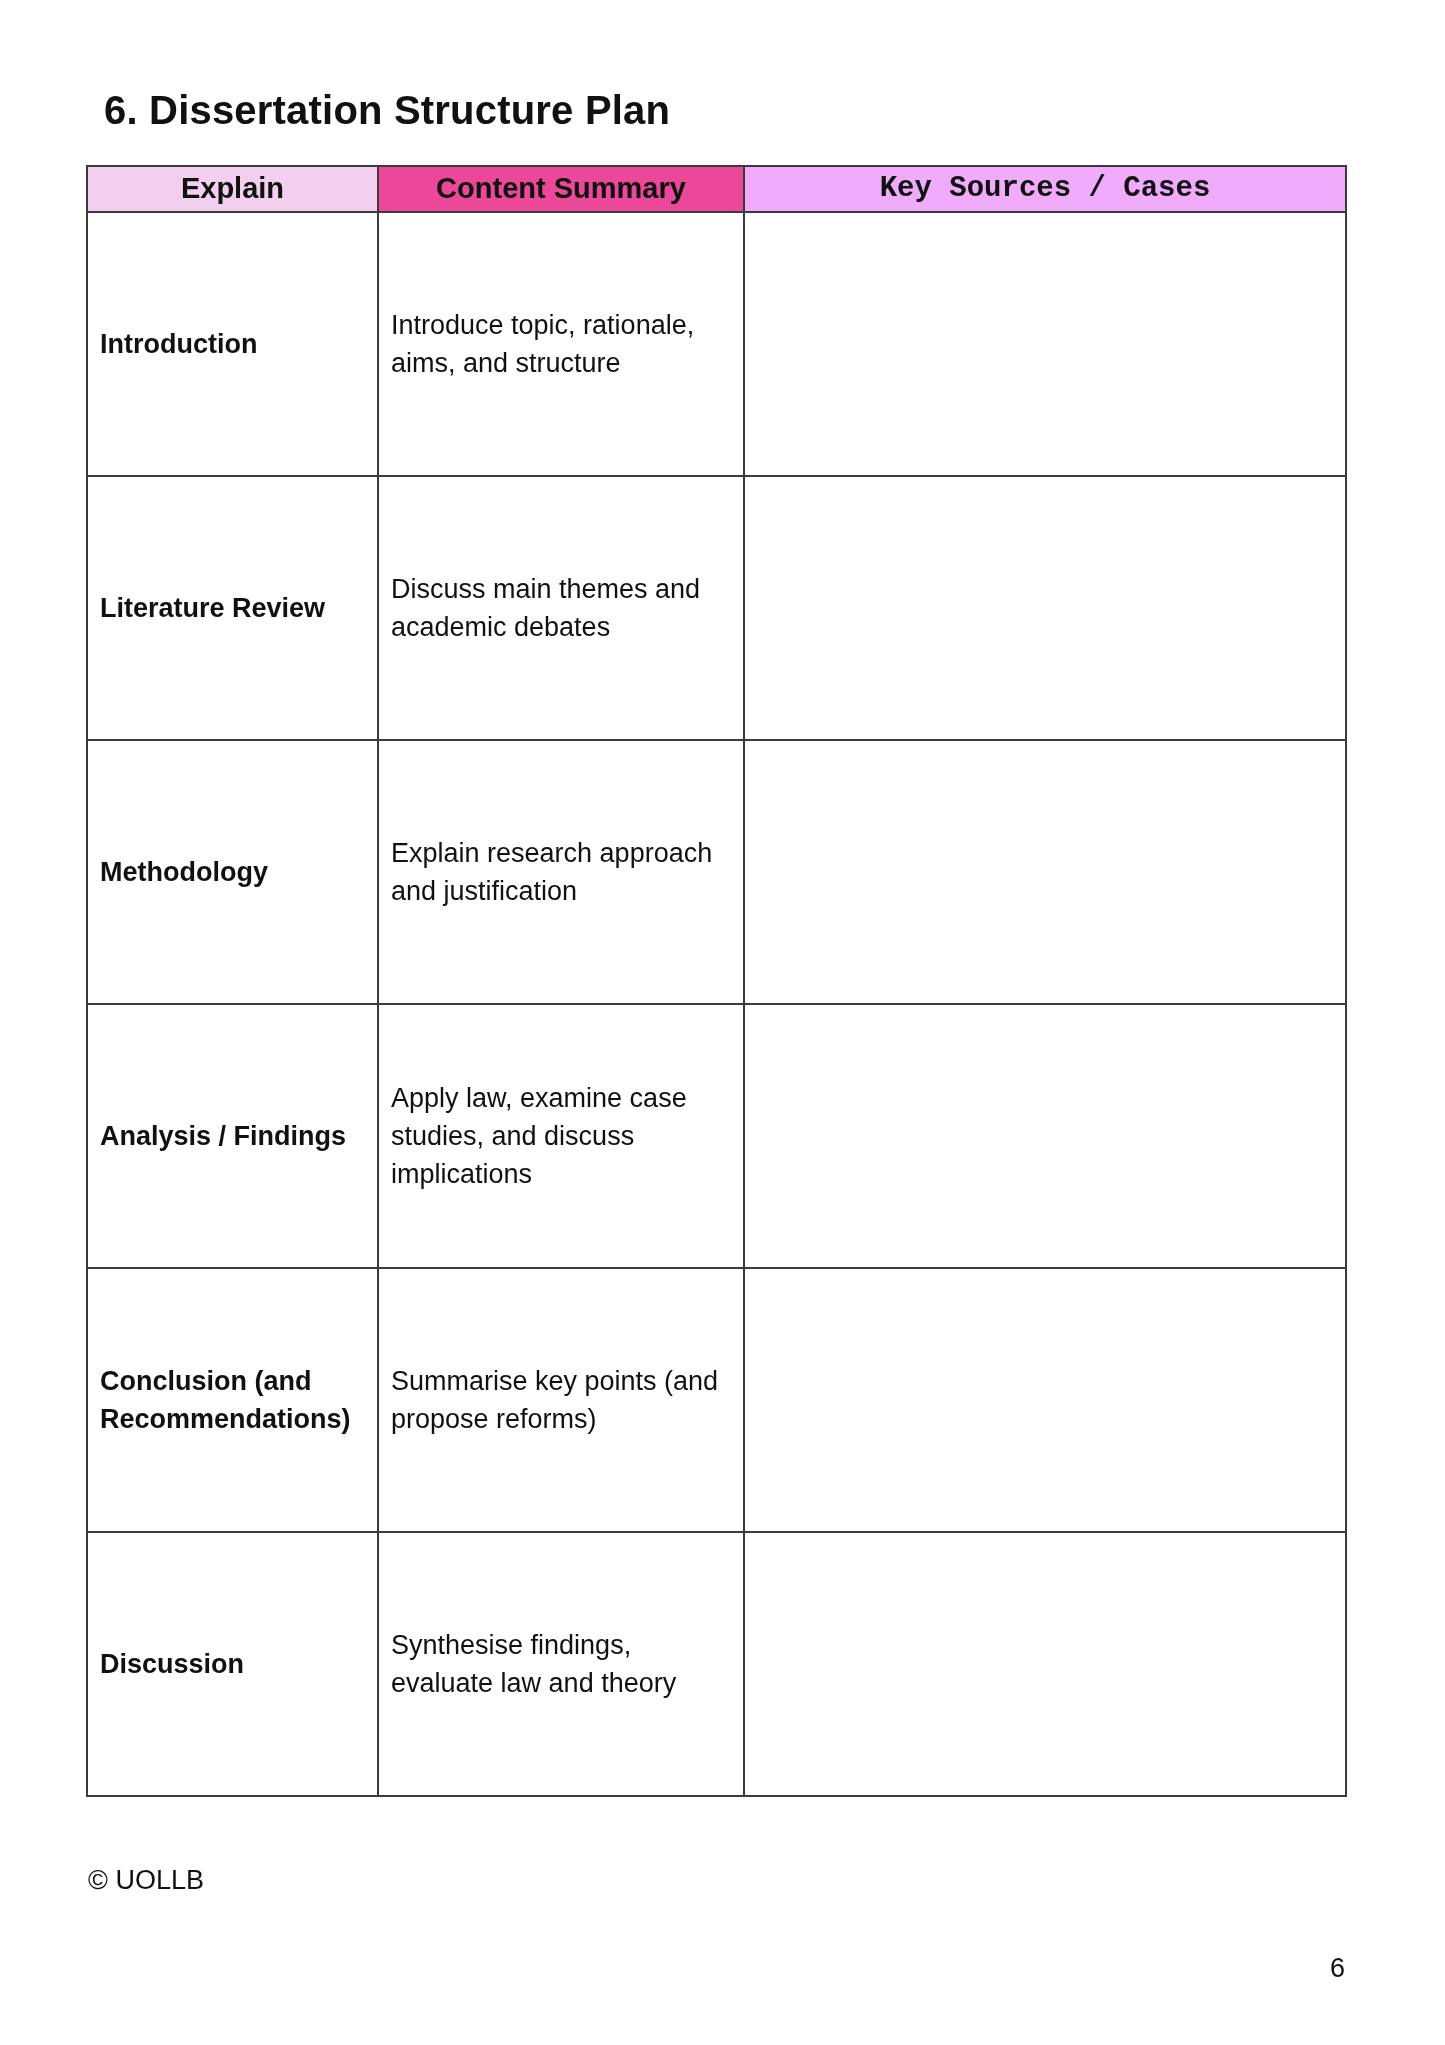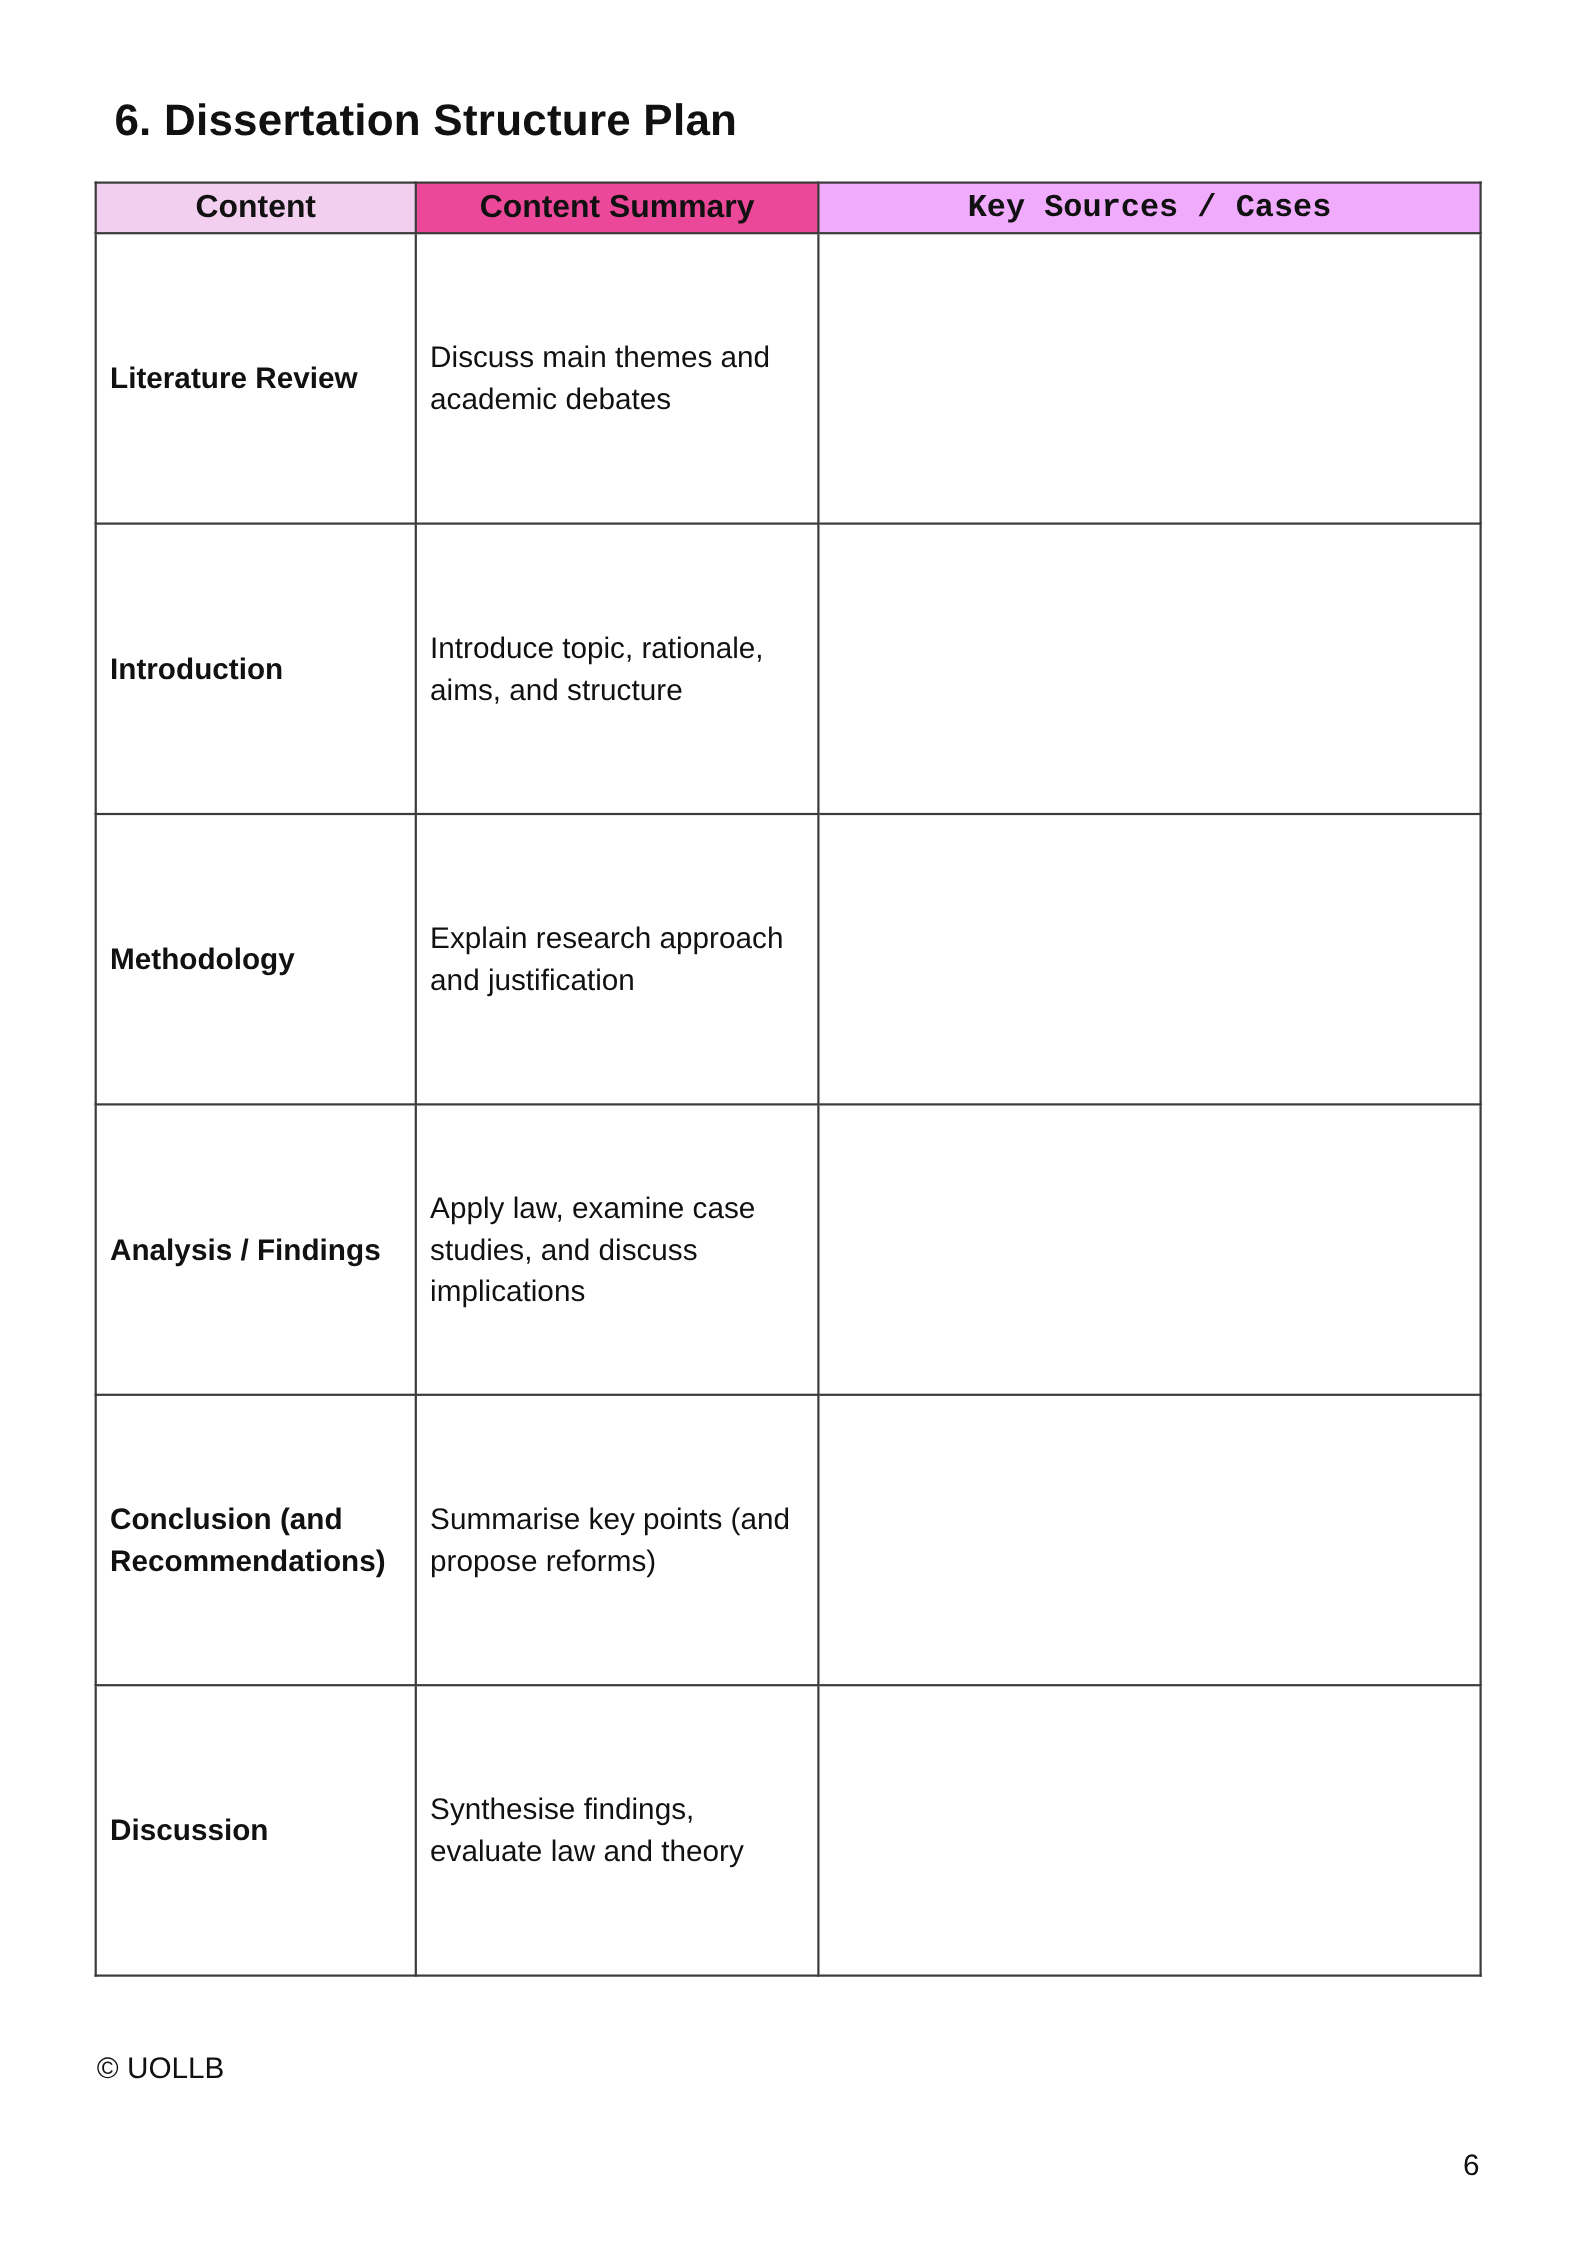--- a/index.html
+++ b/index.html
@@ -82,36 +82,36 @@
   <h1 class="title">6. Dissertation Structure Plan</h1>
 
   <table class="plan-table">
     <colgroup>
       <col class="col-chapter">
       <col class="col-summary">
       <col class="col-sources">
     </colgroup>
     <thead>
       <tr>
-        <th style="background-color: rgb(242, 206, 239);">Content</th>
+        <th style="background-color: rgb(242, 206, 239);">Explain</th>
         <th style="background-color: #ec4899;">Content Summary</th>
         <th style="background-color: #f0abfc; font-family: Liberation Mono, monospace;">Key Sources / Cases</th>
       </tr>
     </thead>
     <tbody>
       <tr>
+        <td class="chapter-cell">Introduction</td>
+        <td class="summary-cell">Introduce topic, rationale,
+aims, and structure</td>
+        <td class="sources-cell"></td>
+      </tr>
+      <tr>
         <td class="chapter-cell">Literature Review</td>
         <td class="summary-cell">Discuss main themes and
 academic debates</td>
-        <td class="sources-cell"></td>
-      </tr>
-      <tr>
-        <td class="chapter-cell">Introduction</td>
-        <td class="summary-cell">Introduce topic, rationale,
-aims, and structure</td>
         <td class="sources-cell"></td>
       </tr>
       <tr>
         <td class="chapter-cell">Methodology</td>
         <td class="summary-cell">Explain research approach
 and justification</td>
         <td class="sources-cell"></td>
       </tr>
       <tr>
         <td class="chapter-cell">Analysis / Findings</td>

